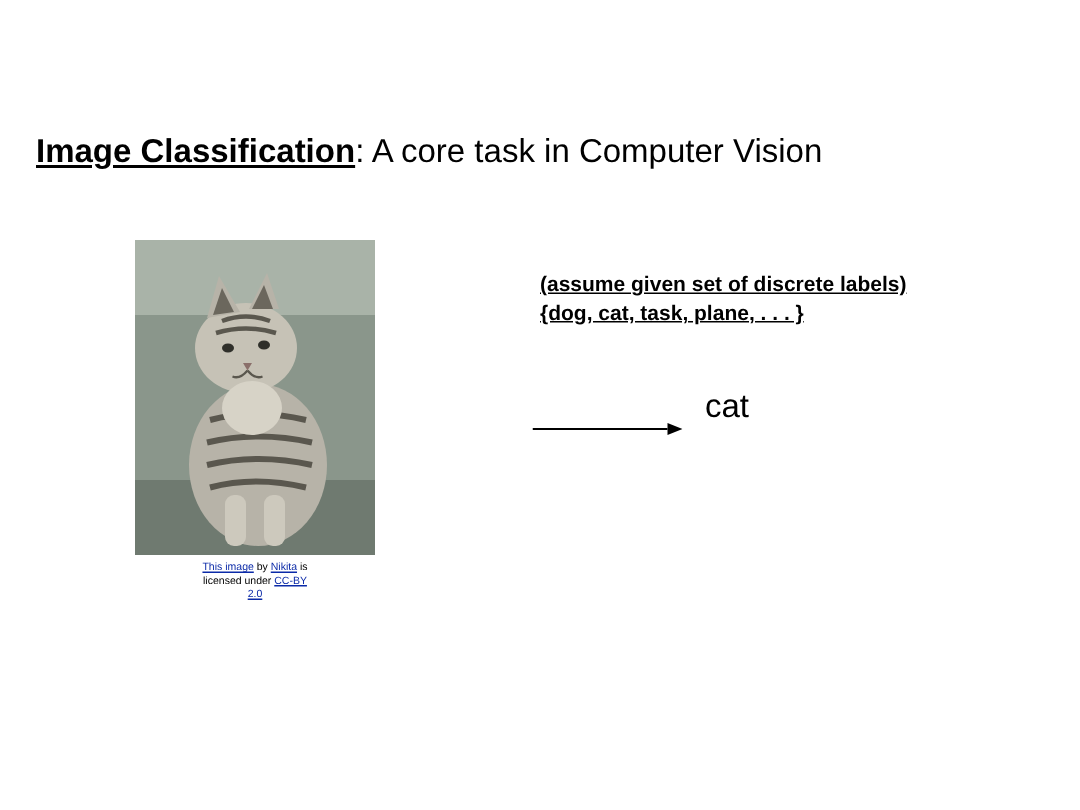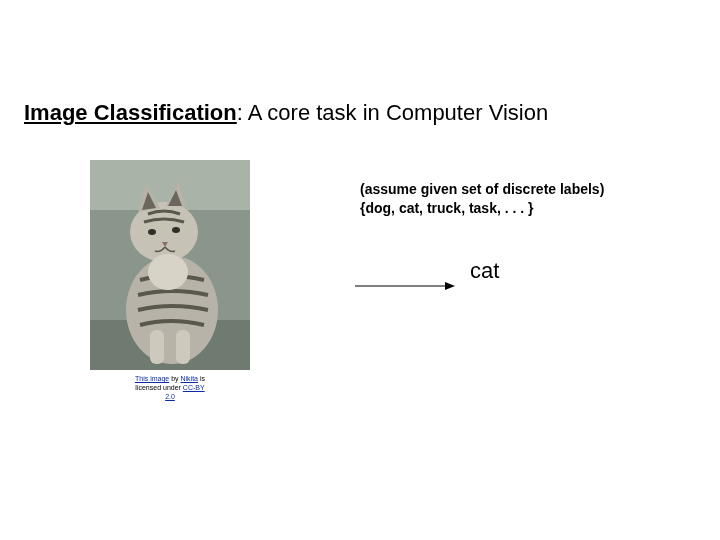--- a/index.html
+++ b/index.html
@@ -9,21 +9,21 @@
     height: 540px;
     background: #ffffff;
     font-family: Arial, Helvetica, sans-serif;
     color: #000;
     position: relative;
     overflow: hidden;
   }
   .title {
     position: absolute;
     left: 24px;
-    top: 100px;
+    top: 88px;
     font-size: 22px;
     font-weight: normal;
   }
   .title .bold-under {
     font-weight: bold;
     text-decoration: underline;
   }
   .cat-image {
     position: absolute;
     left: 90px;
@@ -31,20 +31,21 @@
     width: 160px;
     height: 210px;
   }
   .note {
     position: absolute;
     left: 360px;
     top: 180px;
     font-size: 14px;
     font-weight: bold;
     line-height: 1.35;
+    text-decoration: underline;
   }
   .arrow-wrap {
     position: absolute;
     left: 355px;
     top: 279px;
     width: 100px;
     height: 14px;
   }
   .result {
     position: absolute;
@@ -105,21 +106,21 @@
 
     <path d="M75 87 q-5 6 -10 4" stroke="#5a574e" stroke-width="1.5" fill="none"></path>
     <path d="M75 87 q5 6 10 4" stroke="#5a574e" stroke-width="1.5" fill="none"></path>
 
     <ellipse cx="78" cy="112" rx="20" ry="18" fill="#d7d3c7"></ellipse>
   </svg>
 </div>
 
 <div class="note">
   <span>(assume given set of discrete labels)</span><br>
-  <span>{dog, cat, truck, task, . . . }</span>
+  <span>{dog, cat, task, plane, . . . }</span>
 </div>
 
 <div class="arrow-wrap">
   <svg viewBox="0 0 100 14" width="100" height="14">
     <line x1="0" y1="7" x2="90" y2="7" stroke="#000" stroke-width="1.2"></line>
     <polygon points="90,3 100,7 90,11" fill="#000"></polygon>
   </svg>
 </div>
 
 <div class="result">cat</div>

